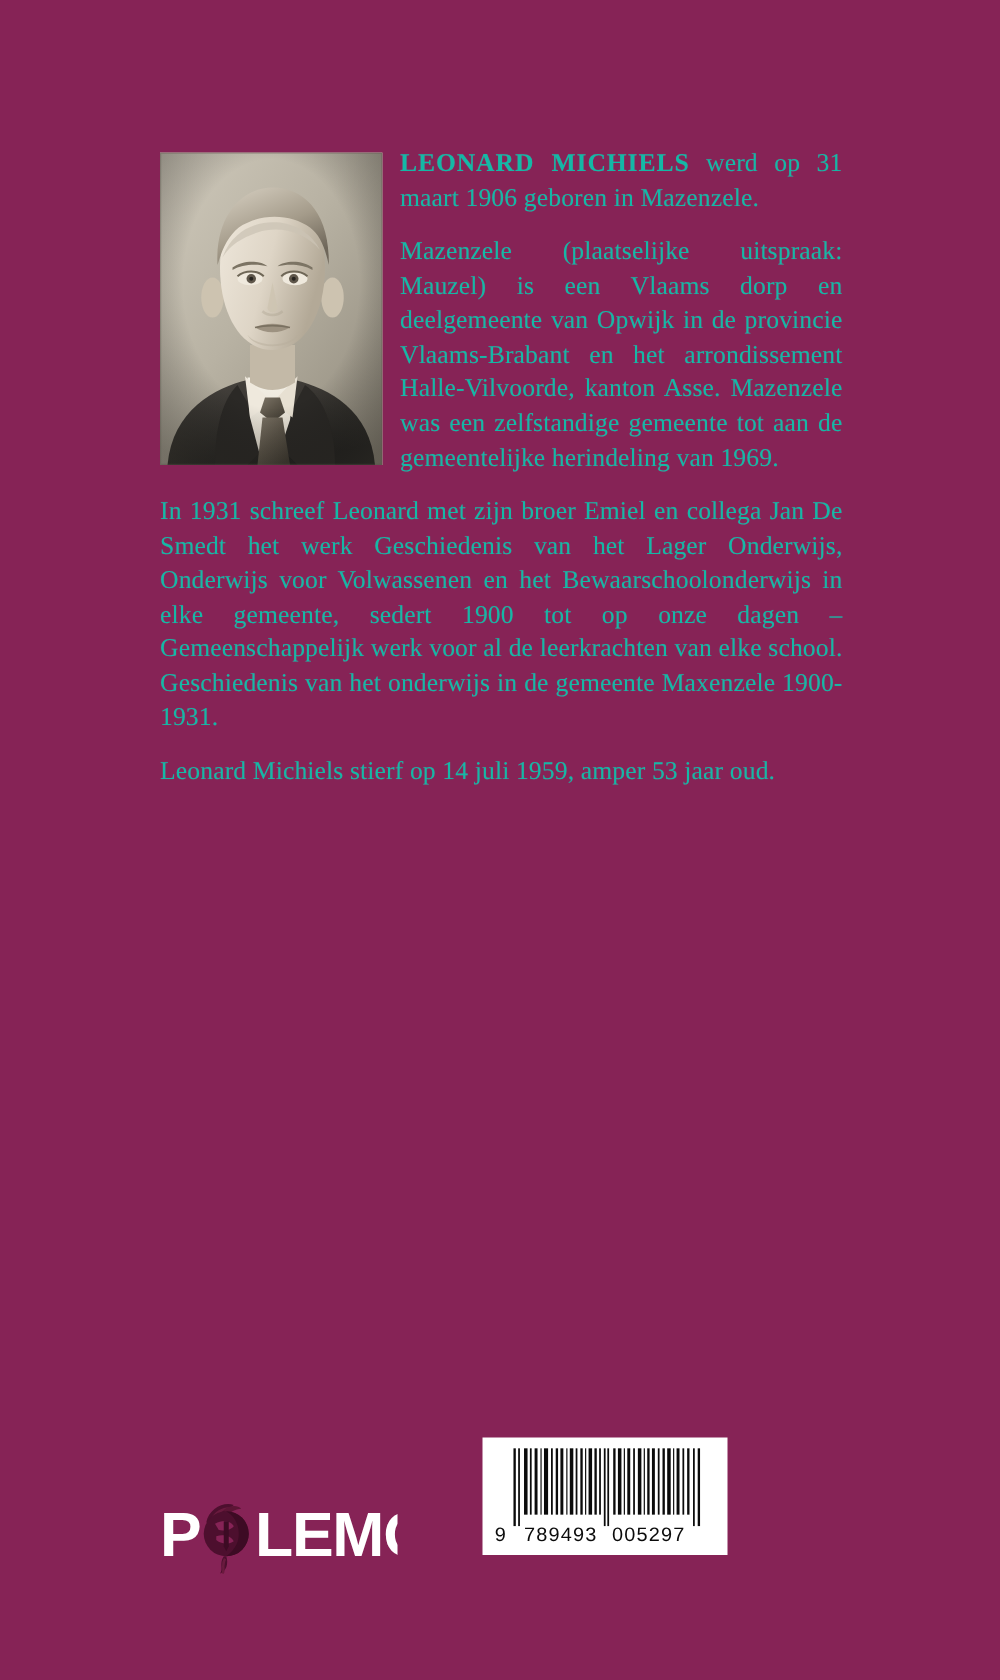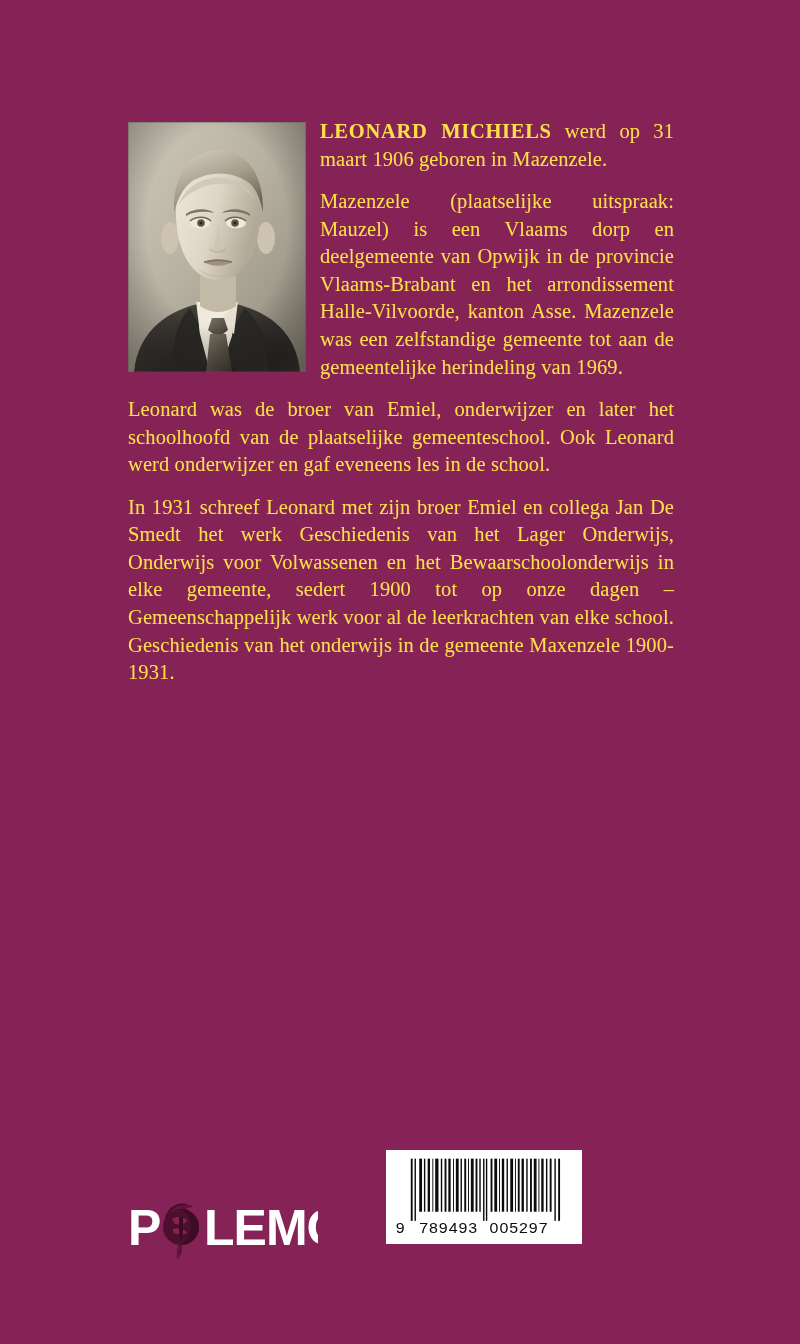--- a/index.html
+++ b/index.html
@@ -41,21 +41,21 @@
     width: 178px;
     height: 250px;
     display: block;
     position: relative;
     overflow: hidden;
     background: #b9b2a4;
   }
   .portrait svg { display: block; width: 100%; height: 100%; }
 
   .para {
-    color: #fde047;
+    color: #14b8a6;
     font-size: 20.5px;
     line-height: 1.345;
     text-align: justify;
     text-justify: inter-word;
     margin: 0 0 15px 0;
     letter-spacing: 0.1px;
     text-shadow: 0 0 1px rgba(255,255,255,0.12);
   }
   .para:last-child { margin-bottom: 0; }
   .lead-name {
@@ -189,25 +189,25 @@
           <rect x="0" y="0" width="178" height="250" fill="url(#vign)"></rect>
           <rect x="0" y="0" width="178" height="250" fill="none" stroke="rgba(90,84,72,0.35)" stroke-width="2"></rect>
         </svg>
       </div>
     </div>
 
     <p class="para"><span class="lead-name">LEONARD MICHIELS</span><span> werd op 31 maart 1906 geboren in Mazenzele.</span></p>
 
     <p class="para">Mazenzele (plaatselijke uitspraak: Mauzel) is een Vlaams dorp en deelgemeente van Opwijk in de provincie Vlaams-Brabant en het arrondissement Halle-Vilvoorde, kanton Asse. Mazenzele was een zelfstandige gemeente tot aan de gemeentelijke herindeling van 1969.</p>
 
-    <p class="para">Leonard was de broer van Emiel, onderwijzer en later het schoolhoofd van de plaatselijke gemeenteschool. Ook Leonard werd onderwijzer en gaf eveneens les in de school.</p>
 
     <p class="para">In 1931 schreef Leonard met zijn broer Emiel en collega Jan De Smedt het werk Geschiedenis van het Lager Onderwijs, Onderwijs voor Volwassenen en het Bewaarschoolonderwijs in elke gemeente, sedert 1900 tot op onze dagen – Gemeenschappelijk werk voor al de leerkrachten van elke school. Geschiedenis van het onderwijs in de gemeente Maxenzele 1900-1931.</p>
 
 
+    <p class="para">Leonard Michiels stierf op 14 juli 1959, amper 53 jaar oud.</p>
   </div>
 
   <div id="footer">
 
     <div id="logo">
       <svg width="190" height="62" viewBox="0 0 190 62" aria-hidden="true">
 
         <text x="0" y="48" font-family="Liberation Sans, sans-serif" font-size="50" font-weight="bold" fill="#ffffff" letter-spacing="-1">P</text>
 
         <g transform="translate(31,4)">

